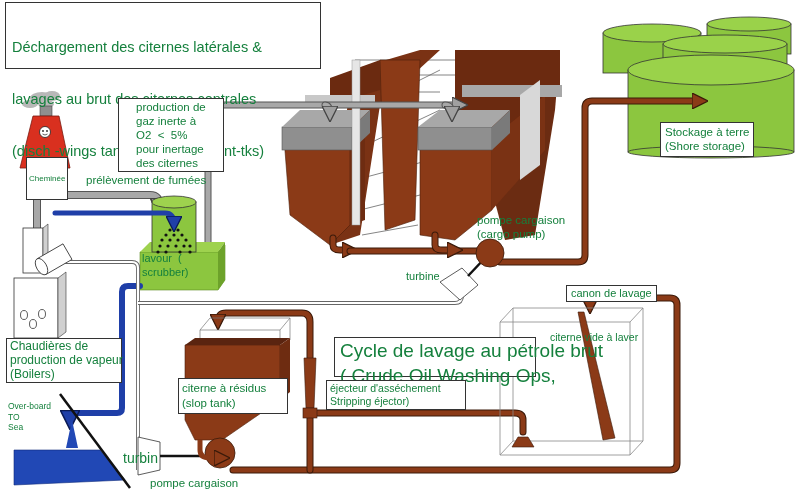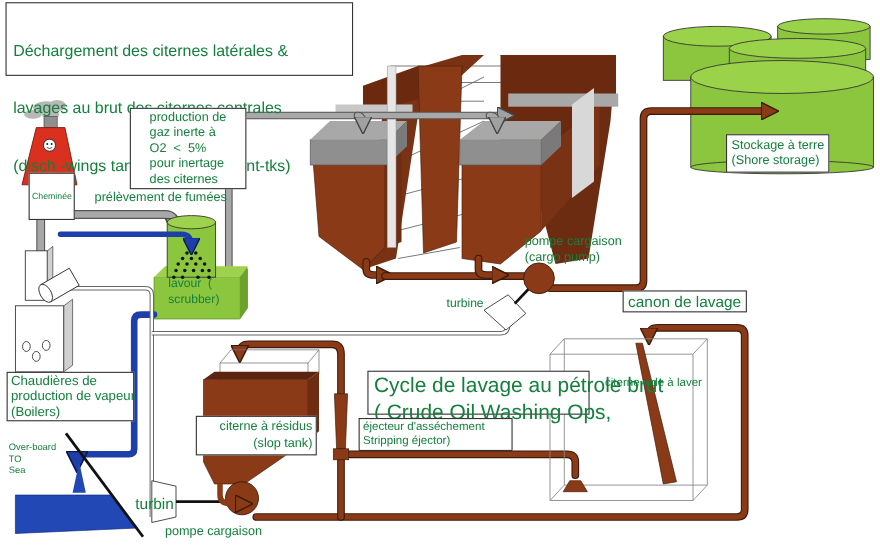--- a/index.html
+++ b/index.html
@@ -4,30 +4,30 @@
 <style>
   html, body { margin: 0; padding: 0; background: #ffffff; }
   body { width: 800px; height: 495px; position: relative; overflow: hidden; font-family: "Liberation Sans", sans-serif; }
   #diagram { position: absolute; left: 0; top: 0; width: 800px; height: 495px; }
   .lbl { position: absolute; color: #15803d; font-family: Liberation Sans, sans-serif; line-height: 1.15; white-space: pre; }
   .box { background: #ffffff; border: 1px solid #333; padding: 1px 17px; }
   .title { left: 5px; top: 2px; width: 302px; height: 63px; font-size: 14.5px; padding: 1px 6px; line-height: 1.2; }
   .inert { left: 118px; top: 98px; font-size: 11.5px; line-height: 1.22; }
   .fumes { left: 50px; top: 174px; font-size: 11.5px; margin-left: 36px; }
   .chimney { left: 26px; top: 157px; font-size: 8px; padding: 16px 2px; }
-  .scrubber { left: 153px; top: 251px; font-size: 11px; line-height: 1.3; }
+  .scrubber { left: 142px; top: 251px; font-size: 11px; line-height: 1.3; }
   .boilers { left: 6px; top: 338px; font-size: 12px; padding: 1px 3px; width: 108px; }
   .overboard { left: 8px; top: 401px; font-size: 8.5px; line-height: 1.25; }
   .turbin { left: 123px; top: 450px; font-size: 14px; }
   .pompe2 { left: 150px; top: 477px; font-size: 11.5px; }
-  .slop { left: 178px; top: 378px; font-size: 11.5px; width: 102px; padding: 2px 3px; line-height: 1.3; text-align: right; }
+  .slop { left: 178px; top: 378px; font-size: 11.5px; width: 102px; padding: 2px 3px; line-height: 1.3; }
   .cow { left: 334px; top: 337px; font-size: 19px; width: 190px; height: 36px; padding: 1px 5px; line-height: 1.3; text-align: center; }
   .ejector { left: 326px; top: 380px; font-size: 10.5px; width: 132px; padding: 1px 3px; line-height: 1.25; }
-  .citerne { left: 502px; top: 342px; font-size: 10.5px; padding-left: 48px; }
-  .canon { left: 566px; top: 264px; font-size: 14px; padding: 1px 4px; }
+  .citerne { left: 502px; top: 331px; font-size: 10.5px; padding-left: 48px; }
+  .canon { left: 566px; top: 285px; font-size: 11px; padding: 1px 4px; }
   .turbine1 { left: 406px; top: 270px; font-size: 11px; }
   .cargo { left: 477px; top: 213px; font-size: 11.5px; line-height: 1.25; }
   .shore { left: 660px; top: 122px; font-size: 11.5px; padding: 2px 4px; line-height: 1.25; }
 </style>
 </head>
 <body>
 
 <svg id="diagram" viewBox="0 0 800 495" xmlns="http://www.w3.org/2000/svg">
   <defs>
     <marker id="arrBrown" viewBox="0 0 10 10" refX="5" refY="5" markerWidth="3.2" markerHeight="3.2" orient="auto">

